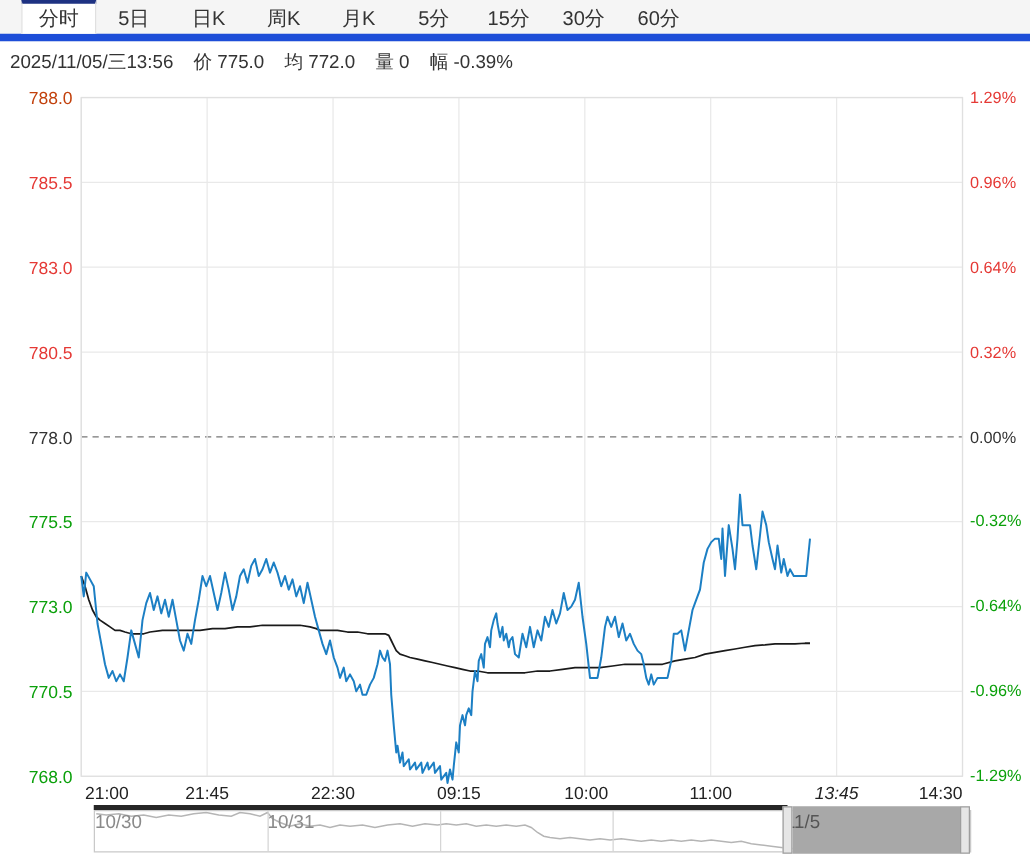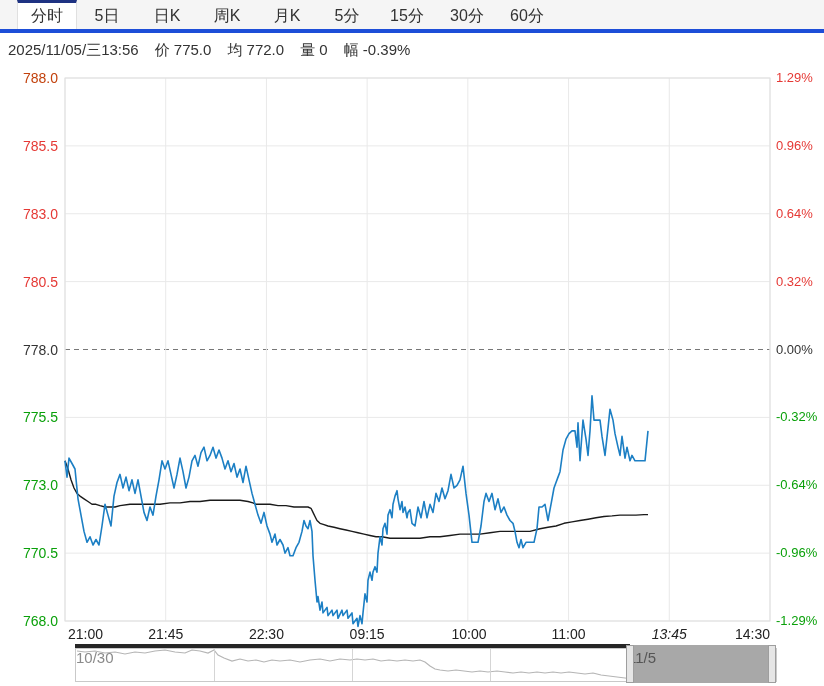--- a/index.html
+++ b/index.html
@@ -4,21 +4,21 @@
 <style>
   html,body{margin:0;padding:0;background:#fff;}
   body{
     position:relative;width:824px;height:686px;overflow:hidden;
     font-family:"Liberation Sans","DejaVu Sans",sans-serif;color:#333;
     -webkit-font-smoothing:antialiased;
   }
   
   .tabbar{
     position:absolute;left:0;top:0;width:824px;height:33px;
-    background:#f5f5f5;border-bottom:4px solid #1d4ed8;
+    background:#f5f5f5;border-bottom:6px solid #1d4ed8;
     display:flex;align-items:stretch;box-sizing:border-box;padding-left:17px;
   }
   .tab{
     min-width:60px;box-sizing:border-box;display:flex;align-items:center;justify-content:center;
     font-size:16px;color:#333;cursor:pointer;border-top:3px solid transparent;padding:0 6px;
   }
   .tab.active{
     background:#fff;border-top:3px solid #1e3282;
     border-left:1px solid #e0e0e0;border-right:1px solid #e0e0e0;
   }
@@ -135,17 +135,18 @@
 <div class="nav-blackbar" id="nav-blackbar" style="left: 75px; width: 555px;"></div>
 <div class="nav-box" id="nav-box">
     <svg width="700" height="32" class="nav-spark">
       <path d="M1,2L9,3L19,2L29,4L39,3L49,5L59,3L69,4L79,2L89,1L99,3L109,4L116,1L124,2L132,4L138,1L142,6L148,9L156,12L164,10L172,12L180,11L188,13L196,11L204,12L214,11L224,13L234,11L244,10L254,12L264,10L274,11L281,10L289,11L297,10L305,12L313,11L321,12L329,11L337,12L344,11L349,13L354,17L359,20L364,21L372,22L380,21L388,22L396,23L404,22L412,23L421,22L429,23L437,24L445,23L453,24L461,23L469,24L477,23L485,24L493,23L501,24L509,25L517,24L525,26L533,27L541,28L549,29L557,30L565,29L573,30L581,28L589,29L597,30L605,29L613,30L621,28L629,29L637,30L645,29L653,30L661,28L669,29L677,30L685,29L693,30L701,29" fill="none" stroke="#b5b5b5" stroke-width="1.2"></path>
     </svg>
     <div class="nav-sel-fill" style="left: 558px; width: 134px;"></div>
     <div class="nav-handle" style="left: 550px;"></div>
     <div class="nav-handle" style="left: 692px;"></div>
     <div class="nav-date" style="left: 0px;">10/30</div>
     <div class="nav-divider" style="left: 138px;"></div>
+    <div class="nav-date" style="left: 138px;">10/31</div>
     <div class="nav-divider" style="left: 276px;"></div>
     <div class="nav-divider" style="left: 414px;"></div>
     <div class="nav-divider" style="left: 552px;"></div>
     <div class="nav-date" style="left: 552px; color: rgb(85, 85, 85); width: 148px;">11/5</div>
   </div>
 
 </body></html>

